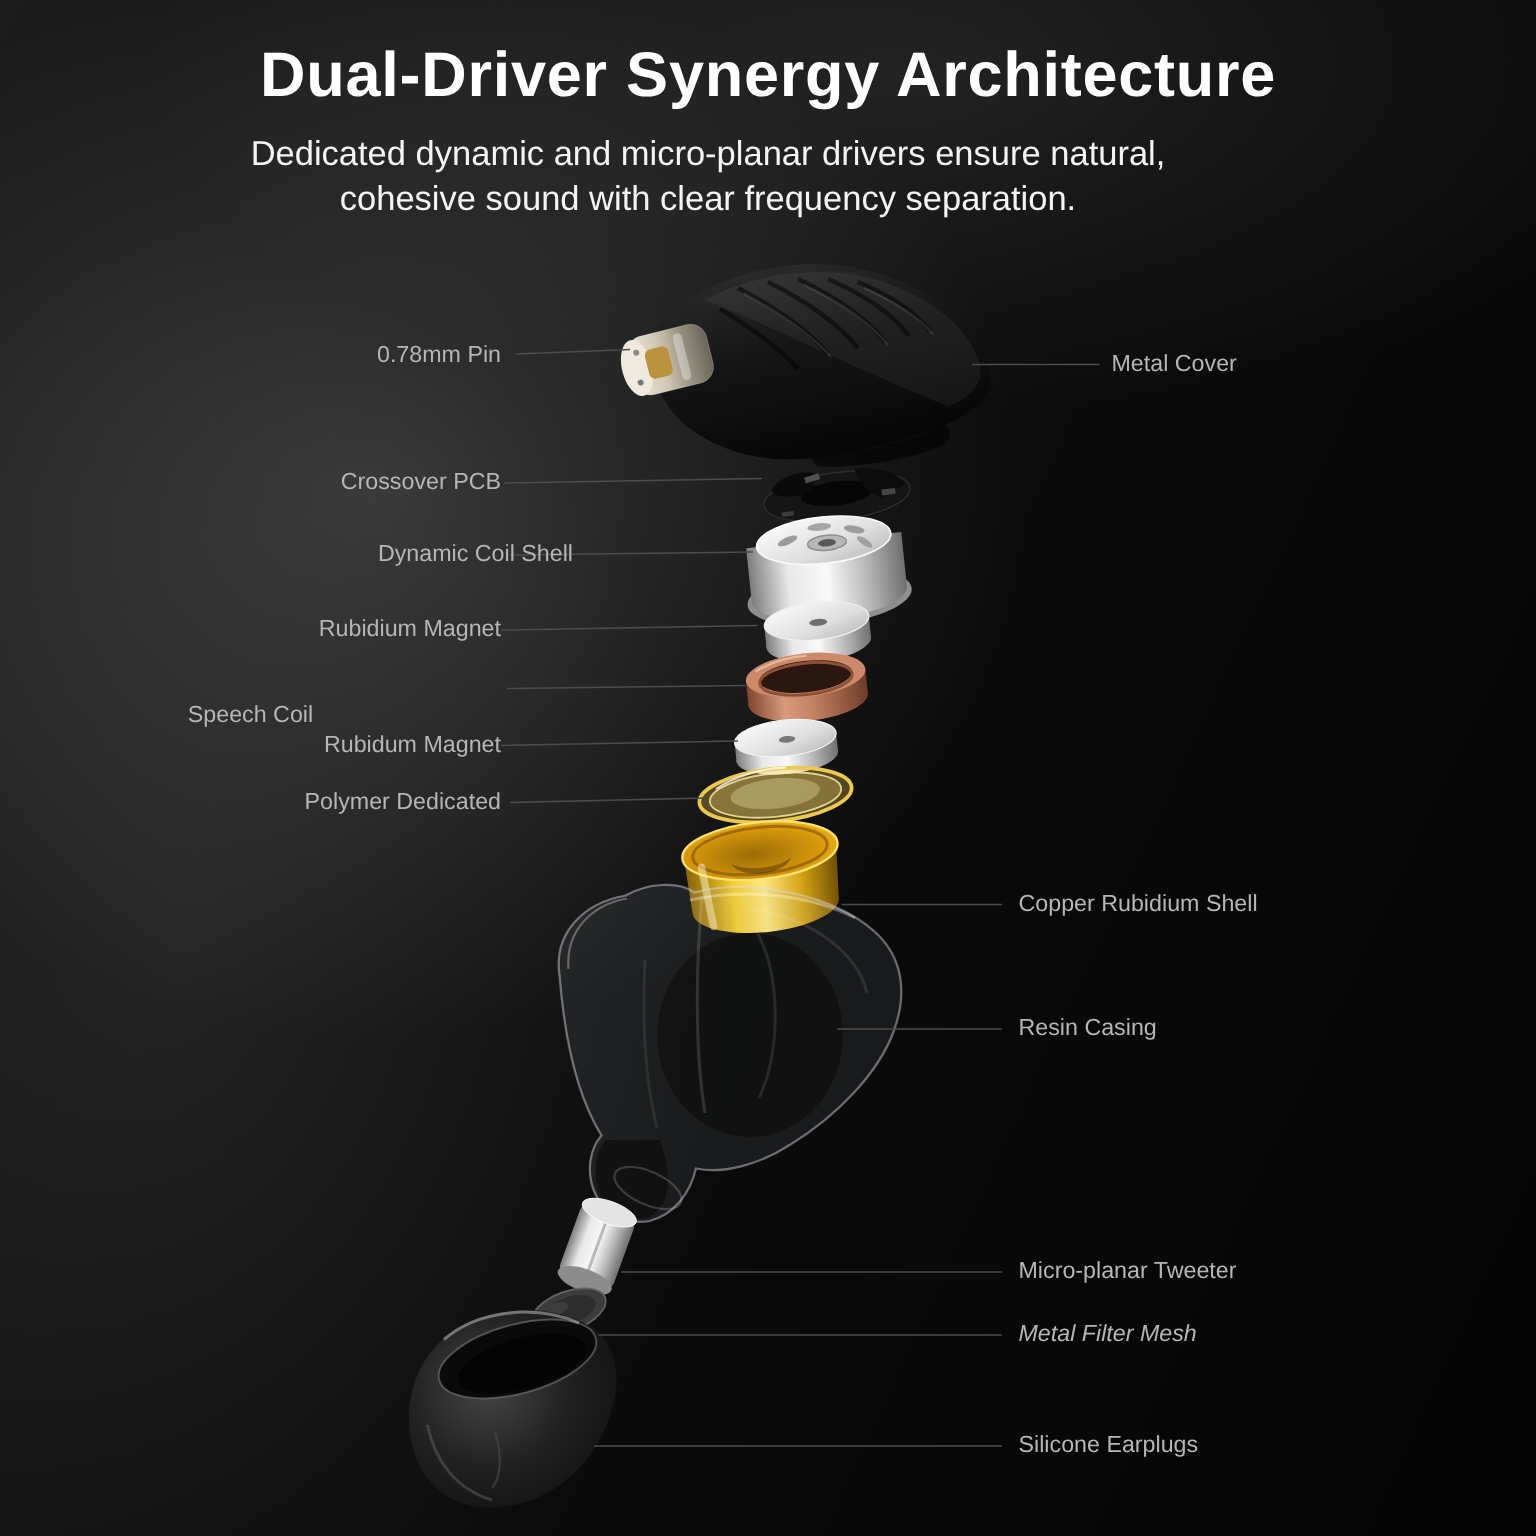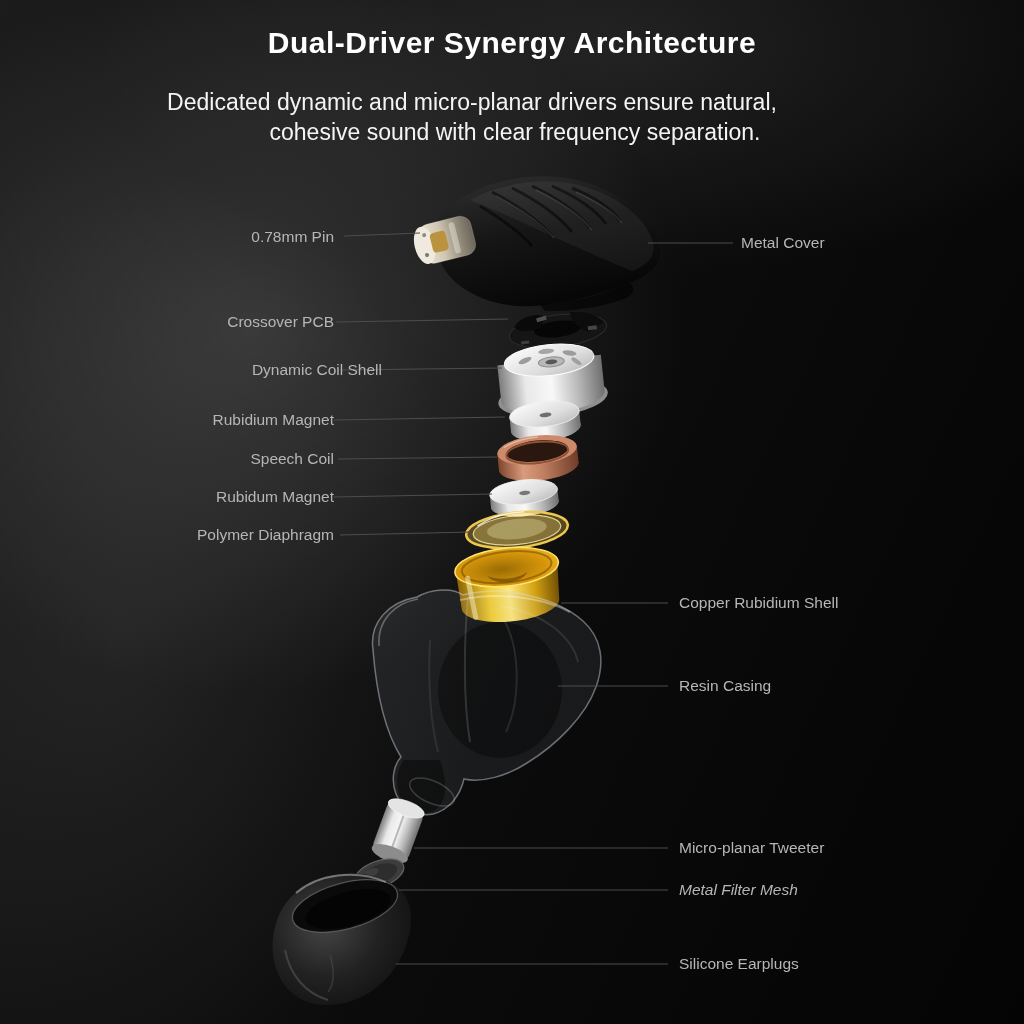--- a/index.html
+++ b/index.html
@@ -7,28 +7,28 @@
     position:relative;width:1024px;height:1024px;overflow:hidden;
     font-family:"Liberation Sans",sans-serif;
     background:
       radial-gradient(620px 520px at 250px 330px, rgba(130,130,130,0.32), rgba(130,130,130,0) 70%),
       radial-gradient(520px 680px at 120px 640px, rgba(110,110,110,0.18), rgba(110,110,110,0) 70%),
       radial-gradient(700px 300px at 620px 50px, rgba(105,105,105,0.22), rgba(105,105,105,0) 75%),
       linear-gradient(115deg, #1c1c1c 0%, #0b0b0b 55%, #040404 100%);
   }
   .title{
     position:absolute;top:26px;left:0;width:1024px;text-align:center;
-    color:#ffffff;font-size:30px;font-weight:bold;letter-spacing:0.5px;
+    color:#ffffff;font-size:42px;font-weight:bold;letter-spacing:0.5px;
   }
   .subtitle{
     position:absolute;left:0;width:944px;text-align:center;
     color:#f4f4f4;font-size:23px;font-weight:normal;
   }
   .sub1{top:89px;}
-  .sub2{top:119px;padding-left:43px;}
+  .sub2{top:119px;}
   .callout{
     position:absolute;color:#b6b6b6;font-size:15.5px;line-height:18px;white-space:nowrap;
   }
   .callout-left{left:0;width:334px;text-align:right;}
   .callout-right{text-align:left;}
   svg{position:absolute;left:0;top:0;}
 </style>
 </head>
 <body>
 
@@ -227,23 +227,23 @@
       <line x1="414" y1="848" x2="668" y2="848"></line>
       <line x1="399" y1="890" x2="668" y2="890"></line>
       <line x1="396" y1="964" x2="668" y2="964"></line>
     </g>
   </svg>
 
   <div class="callout callout-left" style="top:228px;text-align:right;">0.78mm Pin</div>
   <div class="callout callout-left" style="top:313px;">Crossover PCB</div>
   <div class="callout callout-left" style="top:361px;padding-left:48px;">Dynamic Coil Shell</div>
   <div class="callout callout-left" style="top:411px;">Rubidium Magnet</div>
-  <div class="callout callout-left" style="top:450px;">Speech Coil</div>
+  <div class="callout callout-left" style="top:468px;text-align:center;">Speech Coil</div>
   <div class="callout callout-left" style="top:488px;text-align:right;">Rubidum Magnet</div>
-  <div class="callout callout-left" style="top:526px;">Polymer Diaphragm</div>
+  <div class="callout callout-left" style="top:526px;">Polymer Dedicated</div>
 
   <div class="callout callout-right" style="left:741px;top:234px;">Metal Cover</div>
   <div class="callout callout-right" style="left:679px;top:594px;">Copper Rubidium Shell</div>
   <div class="callout callout-right" style="left:679px;top:677px;">Resin Casing</div>
   <div class="callout callout-right" style="left:679px;top:839px;">Micro-planar Tweeter</div>
   <div class="callout callout-right" style="left:679px;top:881px;font-style:italic;">Metal Filter Mesh</div>
   <div class="callout callout-right" style="left:679px;top:955px;">Silicone Earplugs</div>
 
 </div>
 

